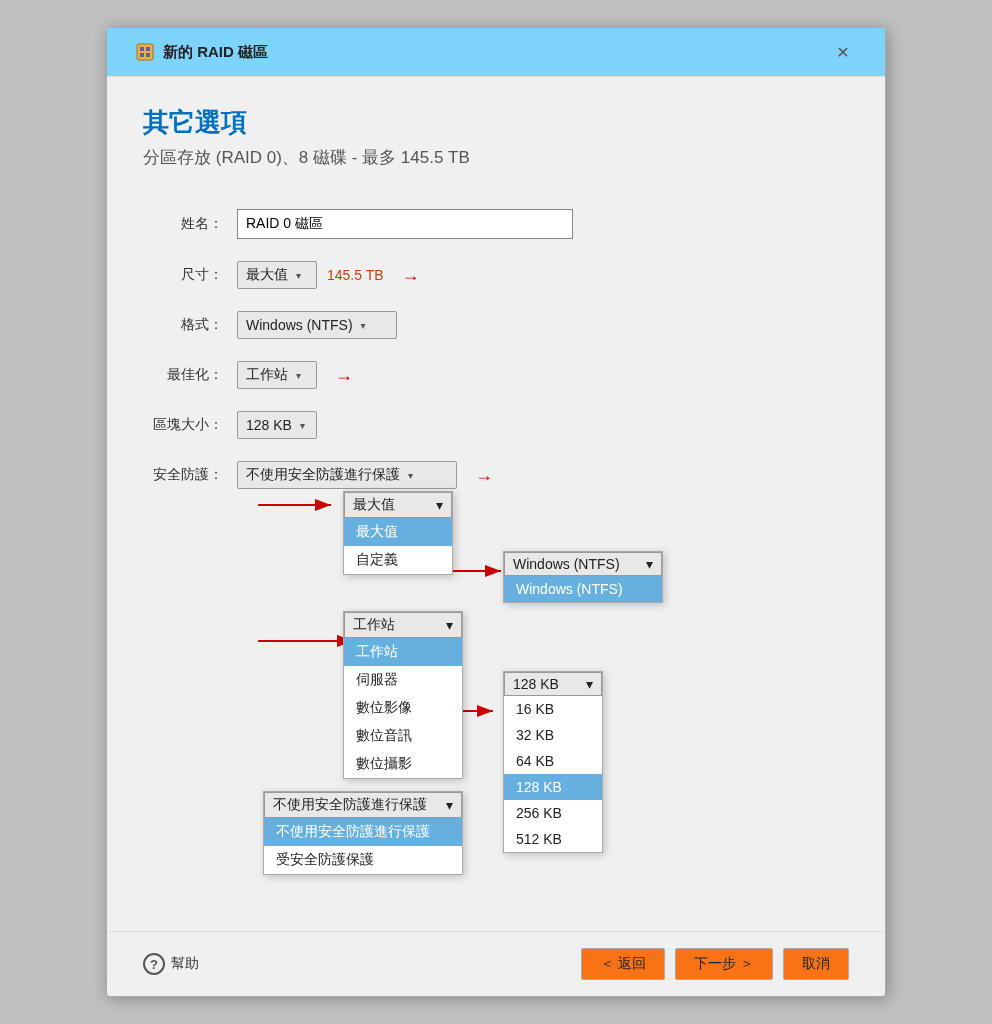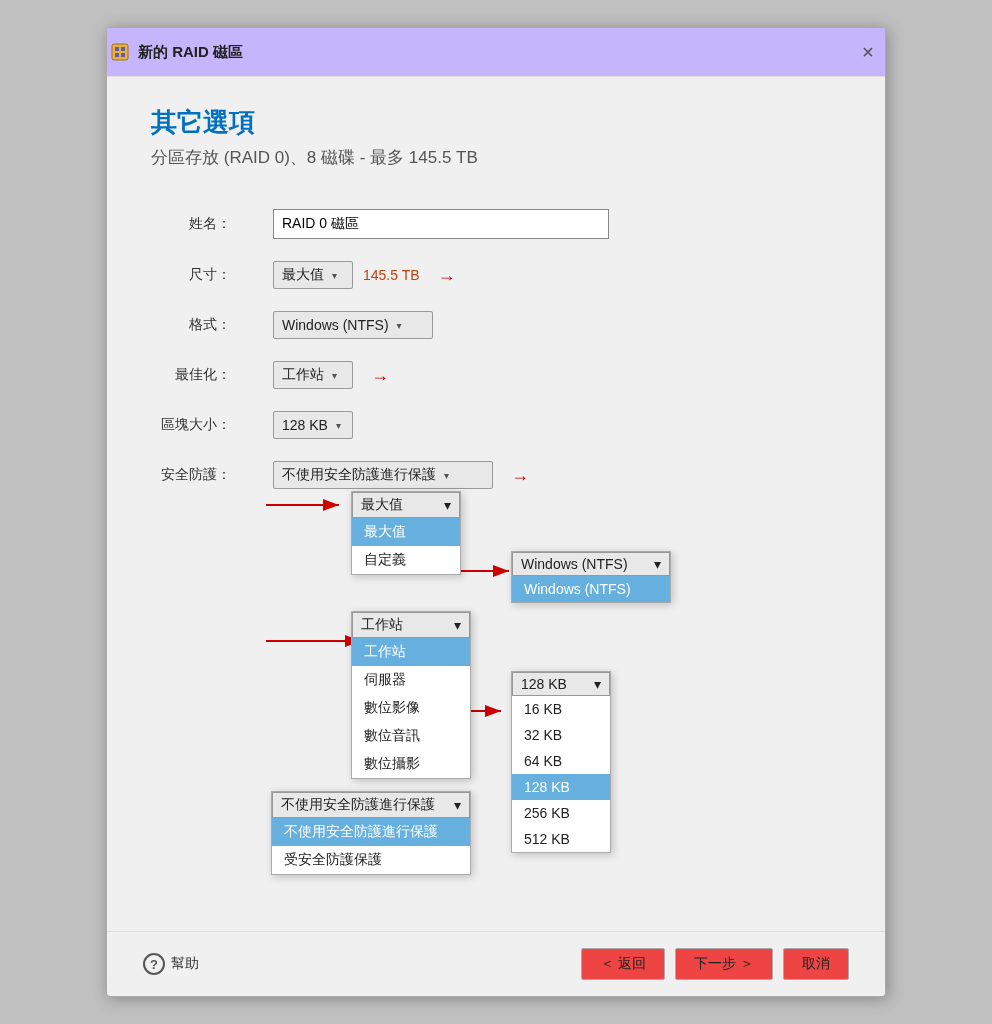--- a/index.html
+++ b/index.html
@@ -18,23 +18,23 @@
       border: 1px solid #aaa;
       border-radius: 4px;
       width: 780px;
       min-height: 860px;
       box-shadow: 2px 2px 16px rgba(0,0,0,0.3);
       display: flex;
       flex-direction: column;
       position: relative;
     }
     .title-bar {
-      background: #c4b5fd;
+      background: #7dd3fc;
       border-bottom: 1px solid #ddd;
-      padding: 10px 3px;
+      padding: 10px 28px;
       display: flex;
       align-items: center;
       justify-content: space-between;
     }
     .title-bar-left {
       display: flex;
       align-items: center;
       gap: 8px;
     }
     .title-icon {
@@ -55,21 +55,20 @@
       font-size: 16px;
       color: #555;
       display: flex;
       align-items: center;
       justify-content: center;
       border-radius: 2px;
     }
     .content {
       padding: 28px 36px 20px 36px;
       flex: 1;
-      margin-left: 8px;
     }
     .page-title {
       font-size: 26px;
       font-weight: bold;
       color: #0070c0;
       margin-bottom: 6px;
     }
     .subtitle {
       font-size: 17px;
       color: #555;
@@ -78,21 +77,20 @@
     .form-area {
       position: relative;
       display: flex;
       flex-direction: column;
       gap: 0;
     }
     .form-row {
       display: flex;
       align-items: center;
       margin-bottom: 22px;
-      gap: 28px;
     }
     .form-label {
       width: 80px;
       text-align: right;
       margin-right: 14px;
       color: #333;
       font-size: 14px;
       white-space: nowrap;
     }
     .form-control-wrap {
@@ -194,21 +192,21 @@
       font-weight: bold;
       color: #555;
     }
     .footer-right {
       display: flex;
       gap: 10px;
     }
     .nav-btn {
       height: 32px;
       padding: 0 18px;
-      background: #ef4444;
+      background: #f97316;
       border: 1px solid #aaa;
       border-radius: 2px;
       cursor: pointer;
       font-size: 14px;
       color: #222;
     }
   </style>
 </head>
 <body>
 

